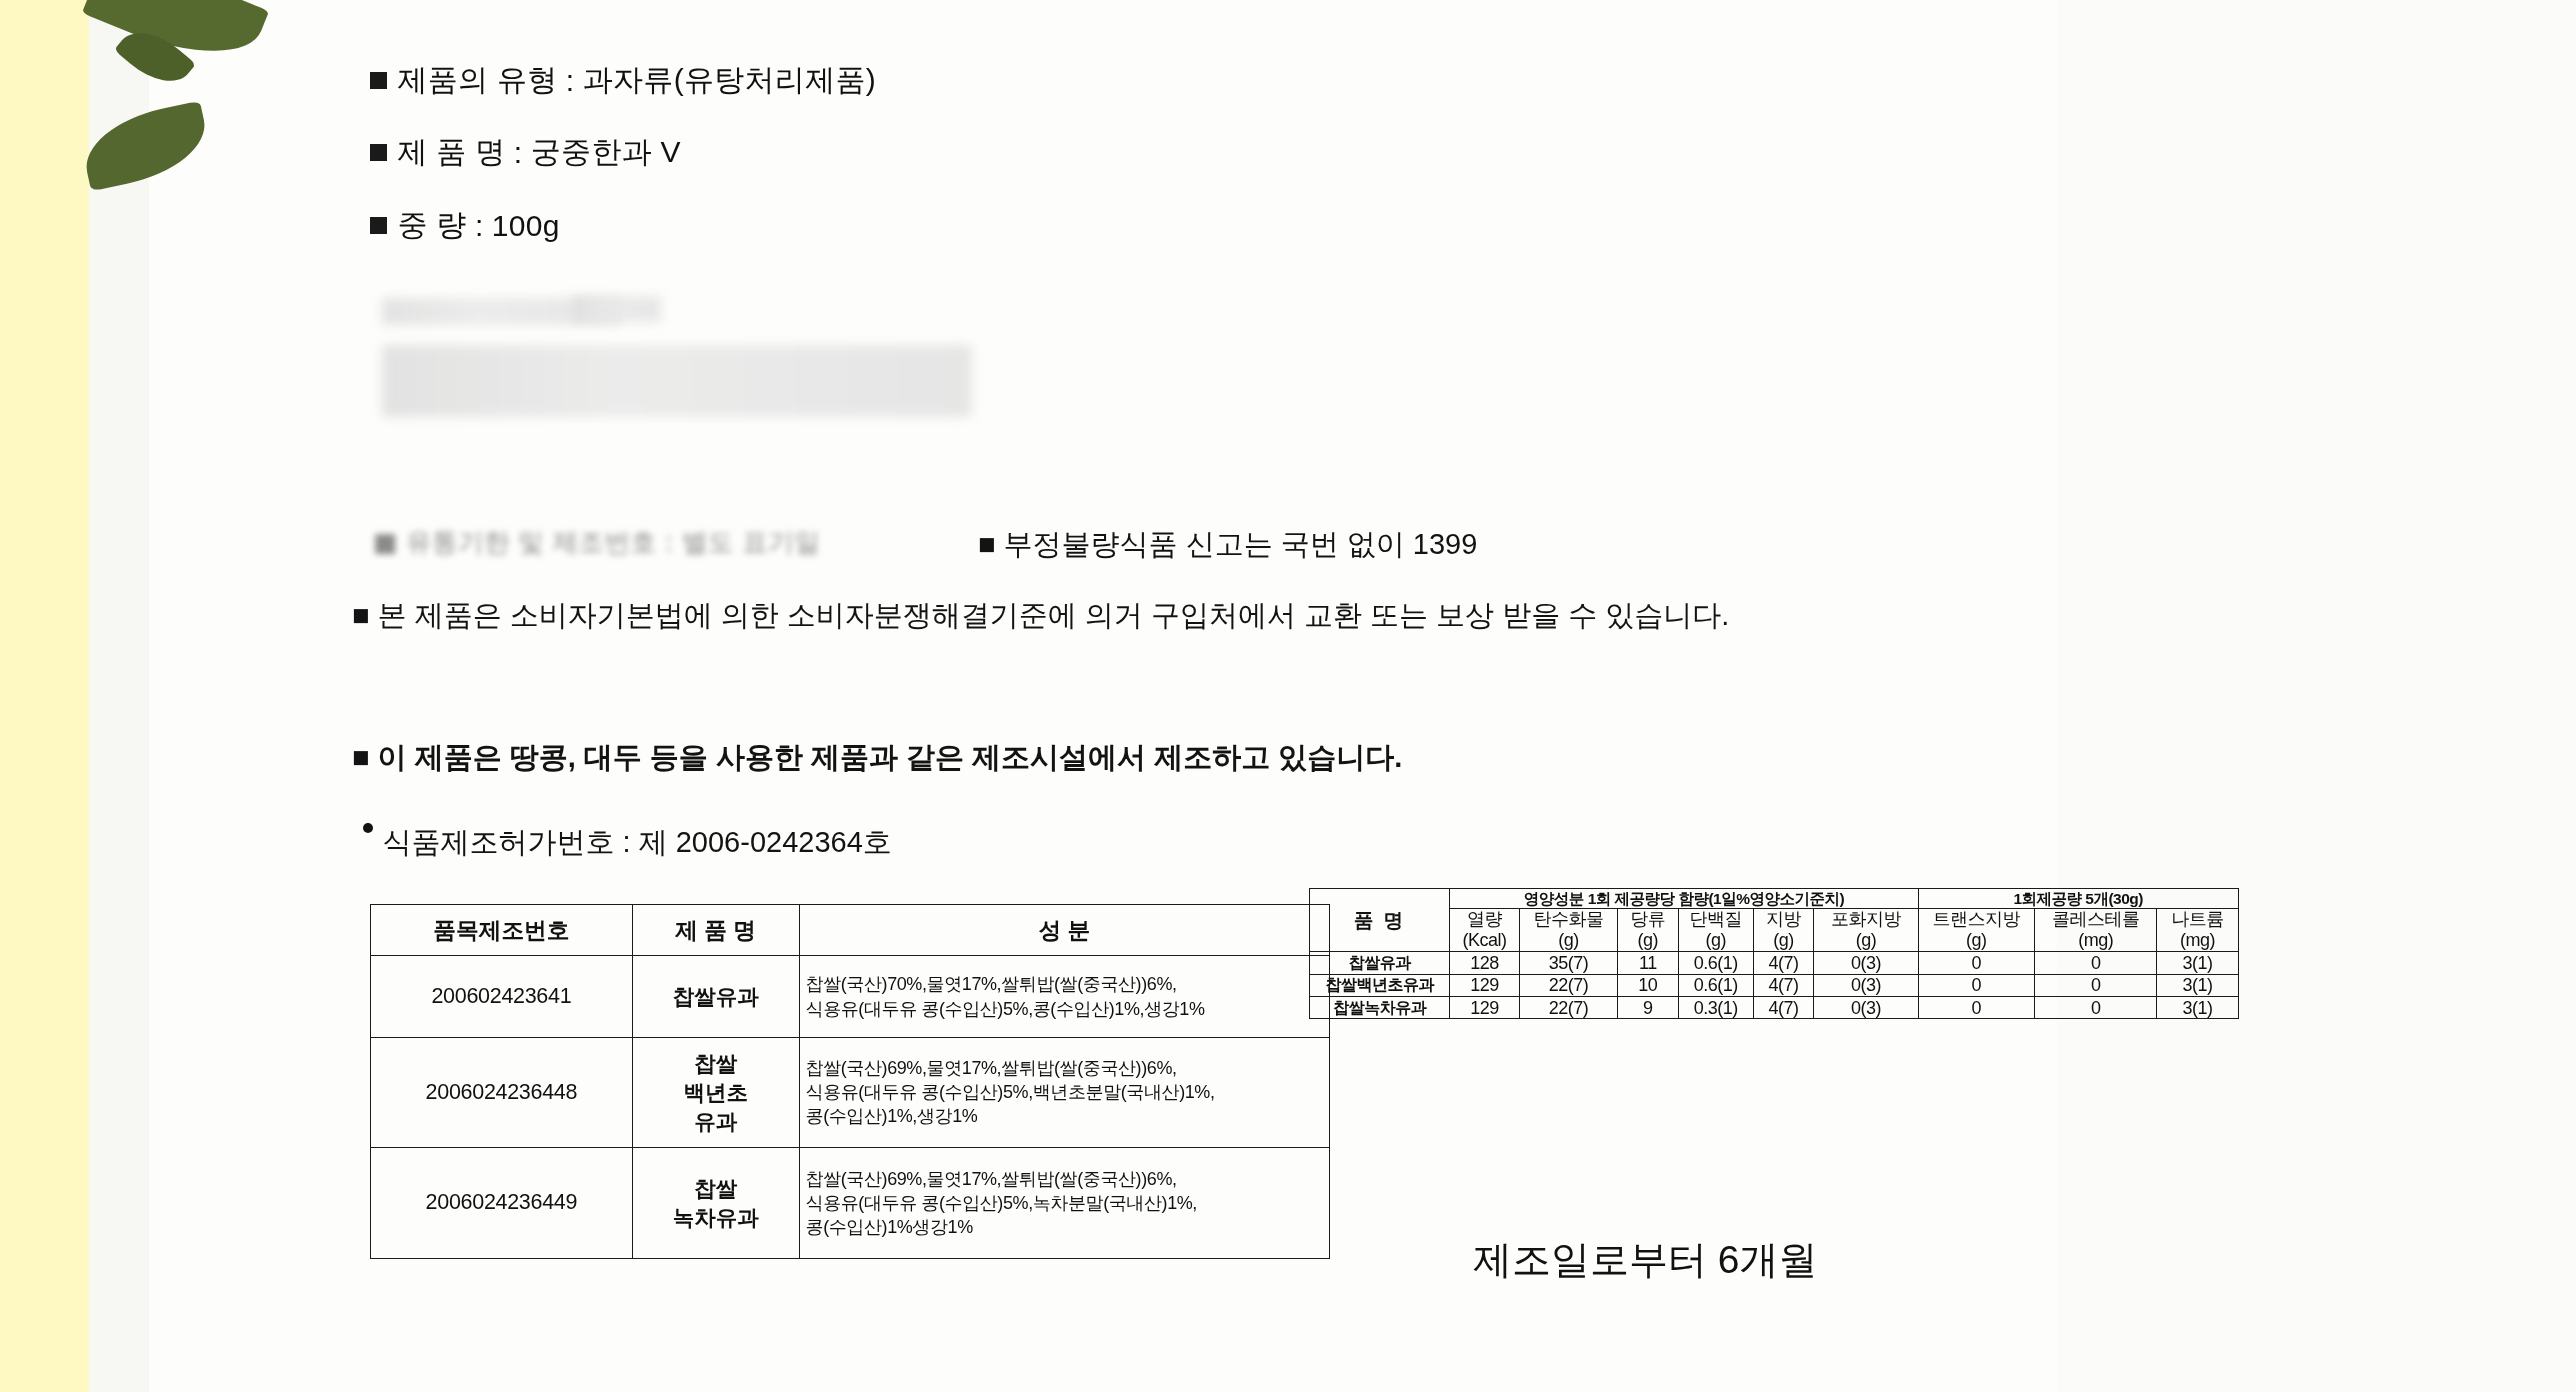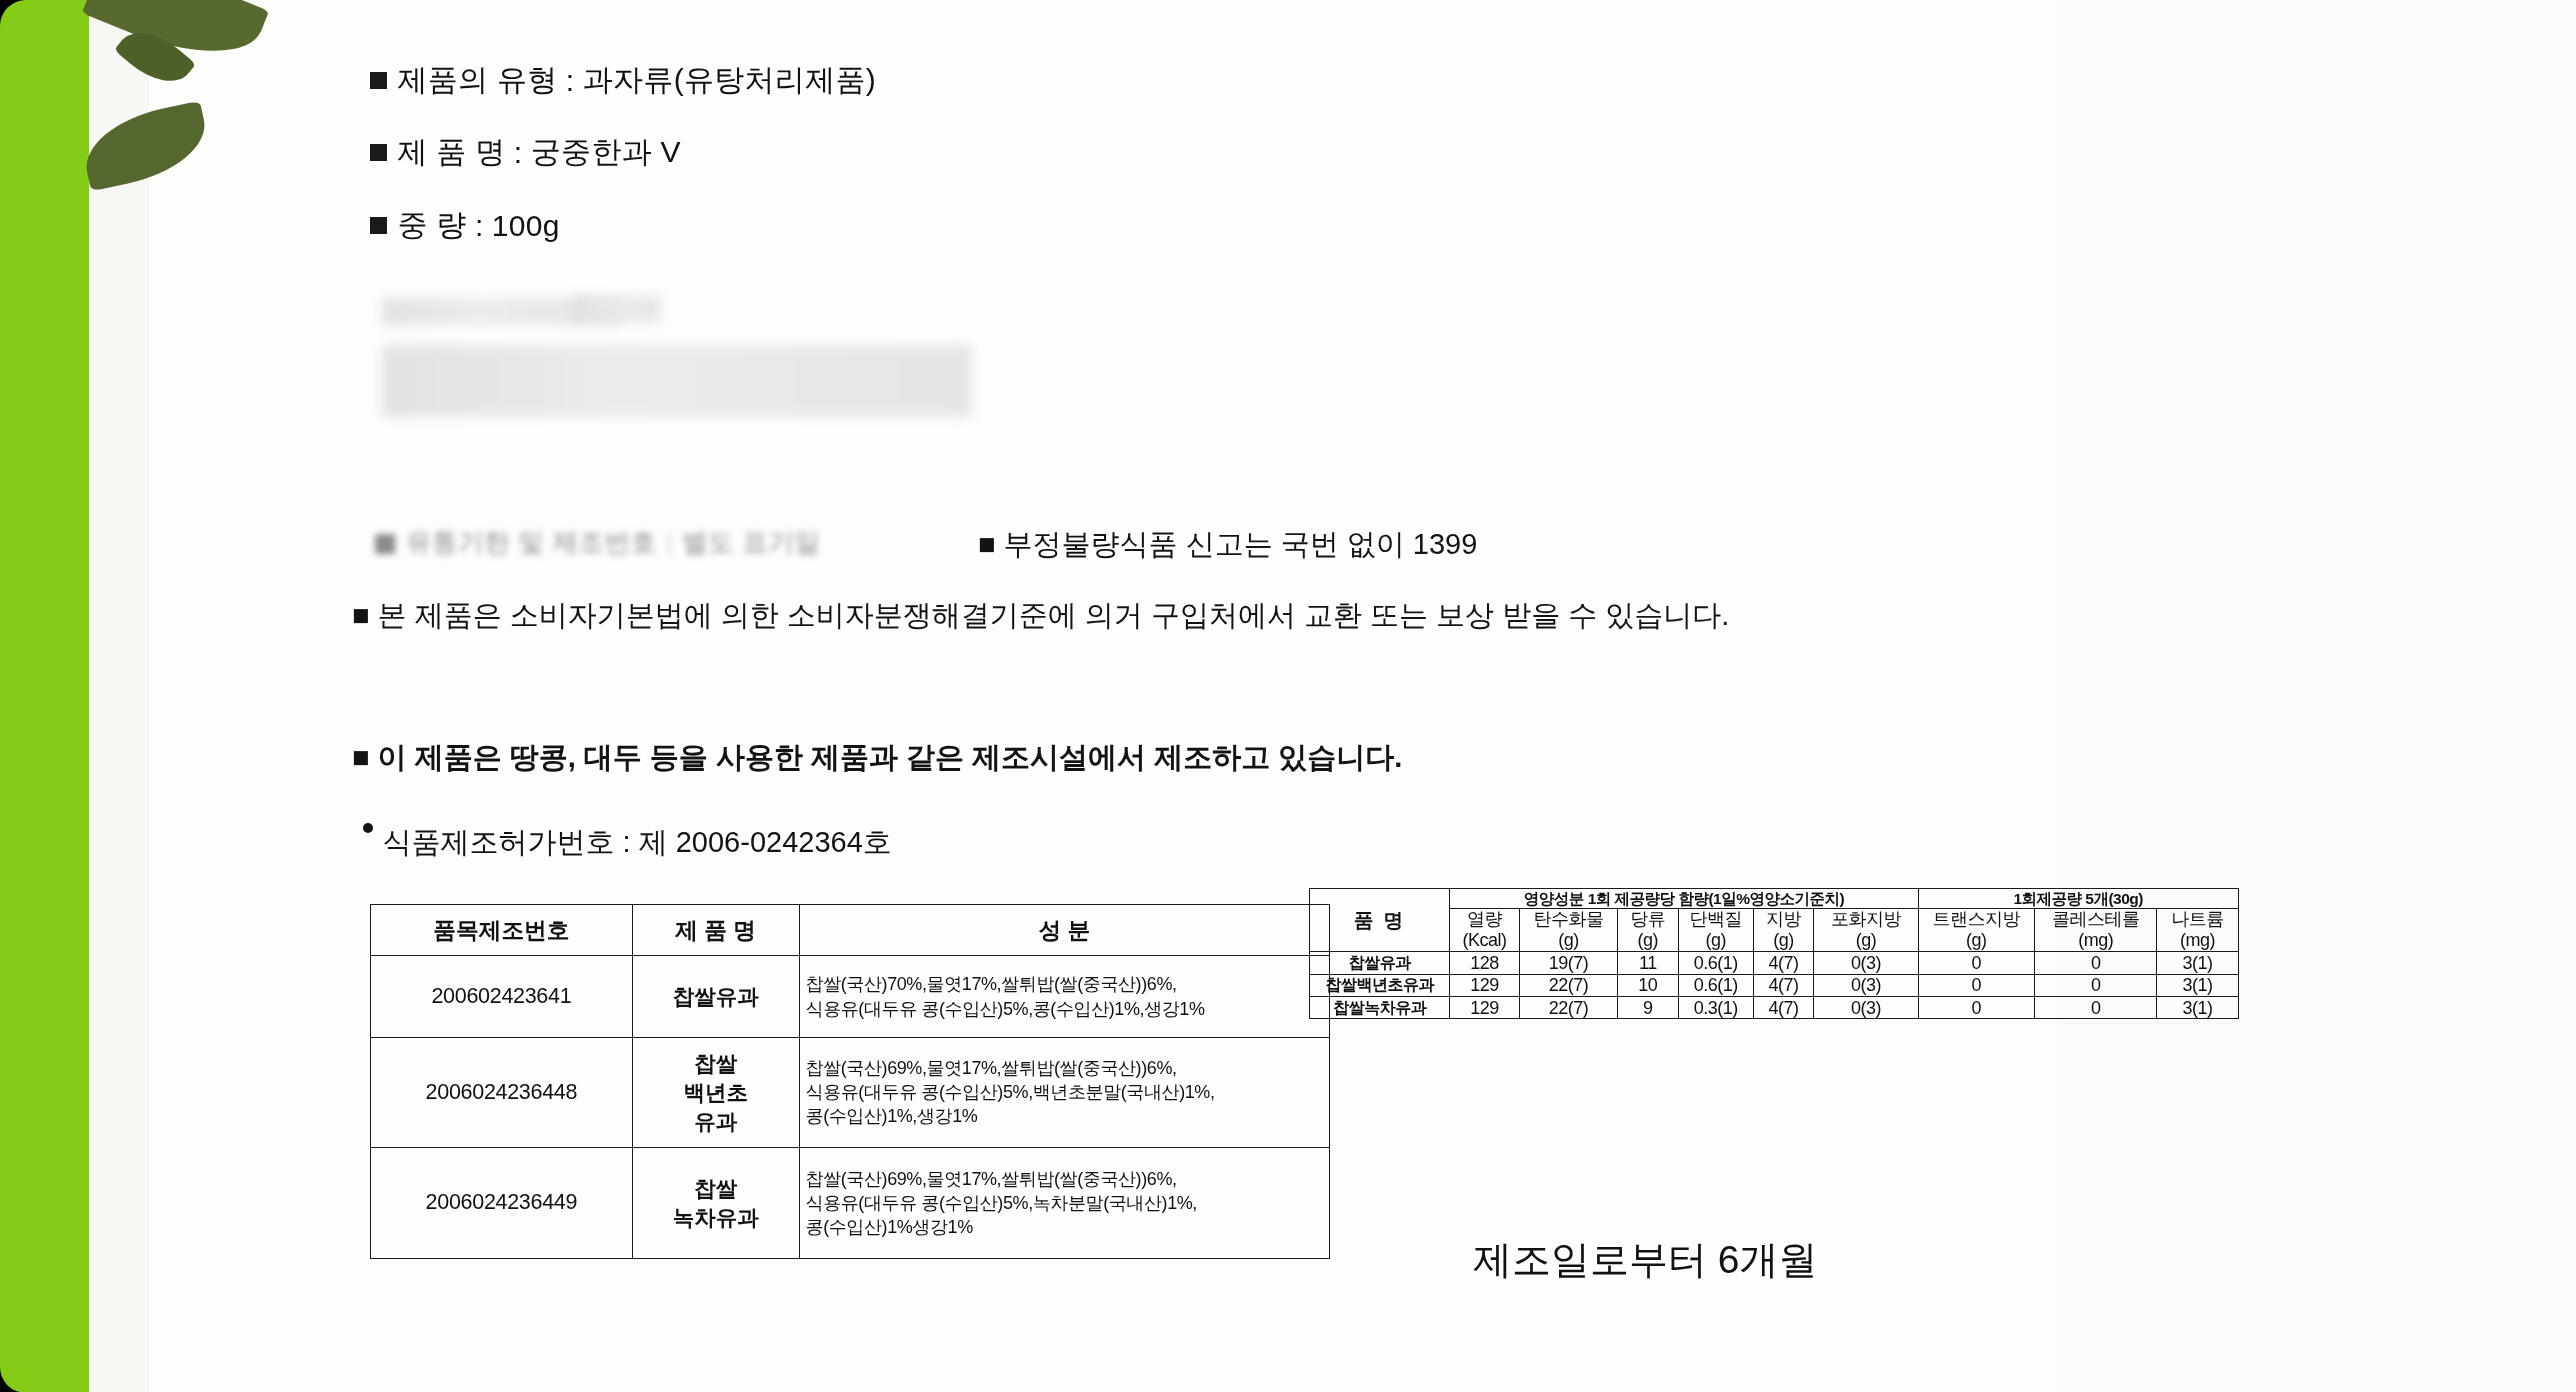--- a/index.html
+++ b/index.html
@@ -10,22 +10,21 @@
   body {
     width: 2576px;
     height: 1393px;
     overflow: hidden;
     font-family: "Liberation Sans", sans-serif;
   }
   #page {
     position: relative;
     width: 2576px;
     height: 1393px;
-    background: #84cc16;
-    border-radius: 26px;
+    background: #fef9c3;
   }
   
   .sheet {
     position: absolute;
     left: 149px;
     top: 0px;
     width: 1908px;
     height: 1393px;
     background: #fdfdfb;
   }
@@ -369,21 +368,21 @@
         <td style="border-top:none;">(g)</td>
         <td style="border-top:none;">(g)</td>
         <td style="border-top:none;">(g)</td>
         <td style="border-top:none;">(mg)</td>
         <td style="border-top:none;">(mg)</td>
       </tr>
 
       <tr>
         <td class="prod">찹쌀유과</td>
         <td>128</td>
-        <td>19(7)</td>
+        <td>35(7)</td>
         <td>11</td>
         <td>0.6(1)</td>
         <td>4(7)</td>
         <td>0(3)</td>
         <td>0</td>
         <td>0</td>
         <td>3(1)</td>
       </tr>
       <tr>
         <td class="prod">찹쌀백년초유과</td>

